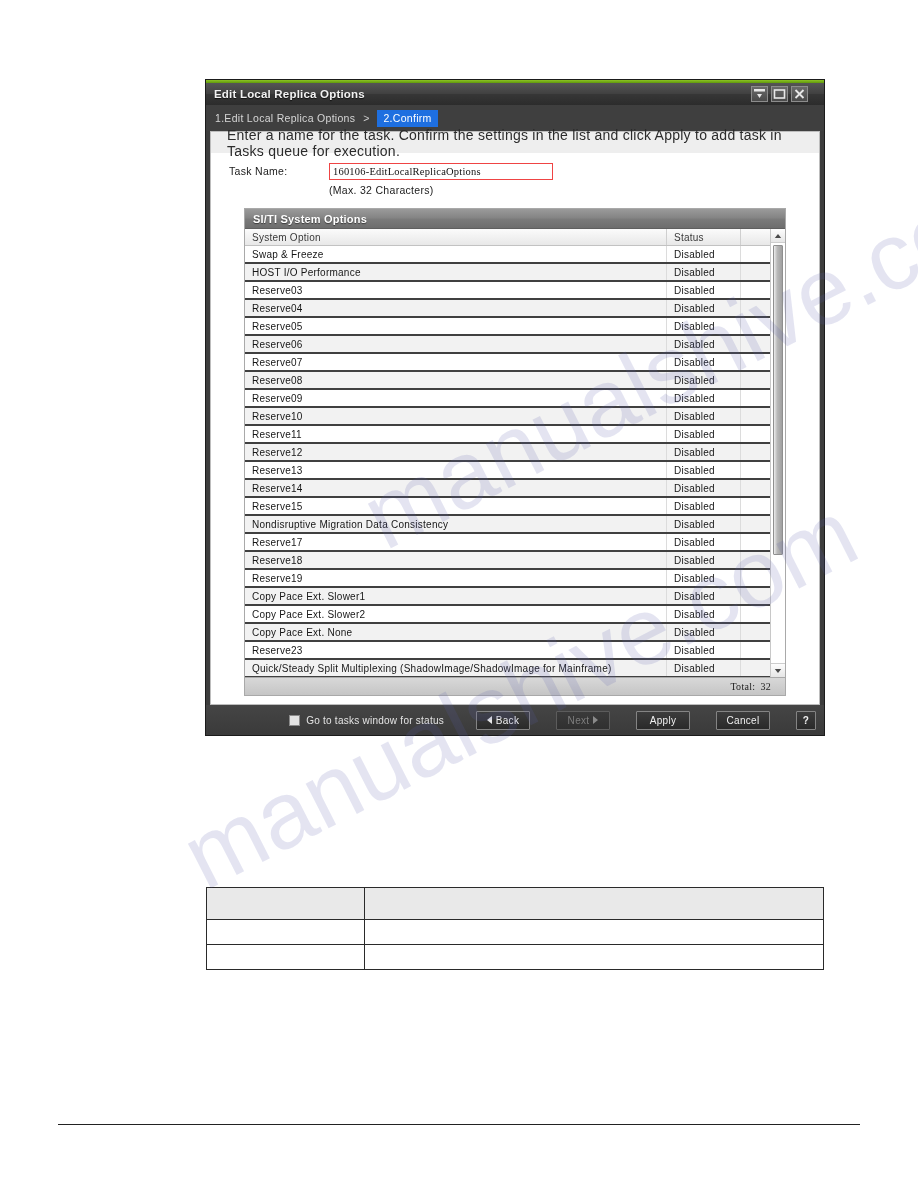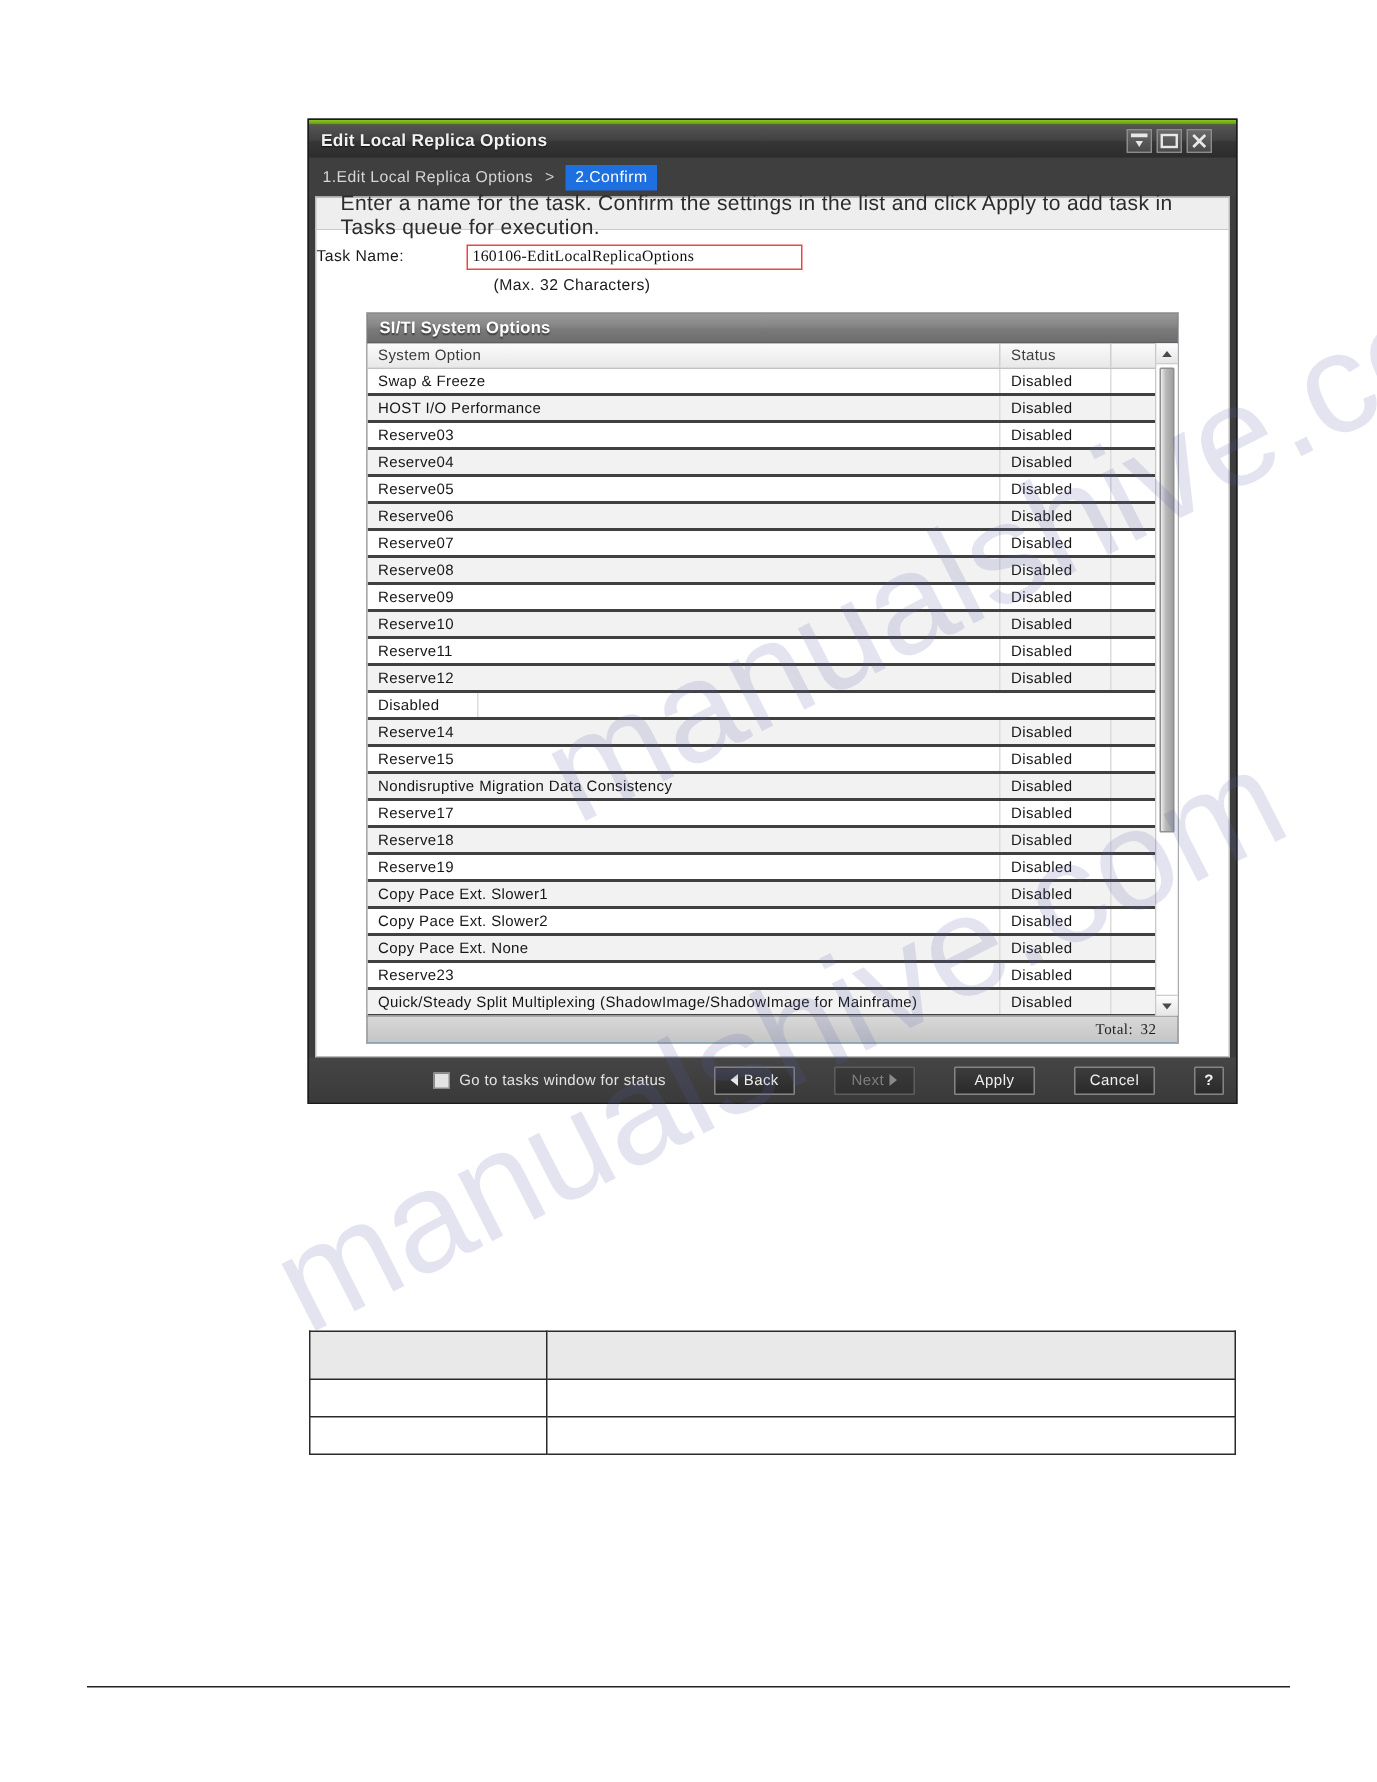--- a/index.html
+++ b/index.html
@@ -112,20 +112,21 @@
     margin: 0 4px;
     background: #ffffff;
     border: 1px solid #bdbdbd;
     border-top: none;
     padding: 8px 0 8px 0;
   }
 
   .taskname-row {
     display: flex;
     align-items: center;
+    padding-left: 18px;
     height: 20px;
   }
   .taskname-label {
     font-size: 10.5px;
     color: #1a1a1a;
     width: 100px;
     letter-spacing: 0.3px;
   }
   .taskname-input {
     width: 224px; height: 17px;
@@ -419,20 +420,21 @@
                   <div class="col-opt">Reserve11</div>
                   <div class="col-sts">Disabled</div>
                   <div class="col-pad"></div>
                 </div>
                 <div class="grow">
                   <div class="col-opt">Reserve12</div>
                   <div class="col-sts">Disabled</div>
                   <div class="col-pad"></div>
                 </div>
                 <div class="grow">
+                  <div class="col-opt">Reserve13</div>
                   <div class="col-sts">Disabled</div>
                   <div class="col-pad"></div>
                 </div>
                 <div class="grow">
                   <div class="col-opt">Reserve14</div>
                   <div class="col-sts">Disabled</div>
                   <div class="col-pad"></div>
                 </div>
                 <div class="grow">
                   <div class="col-opt">Reserve15</div>

